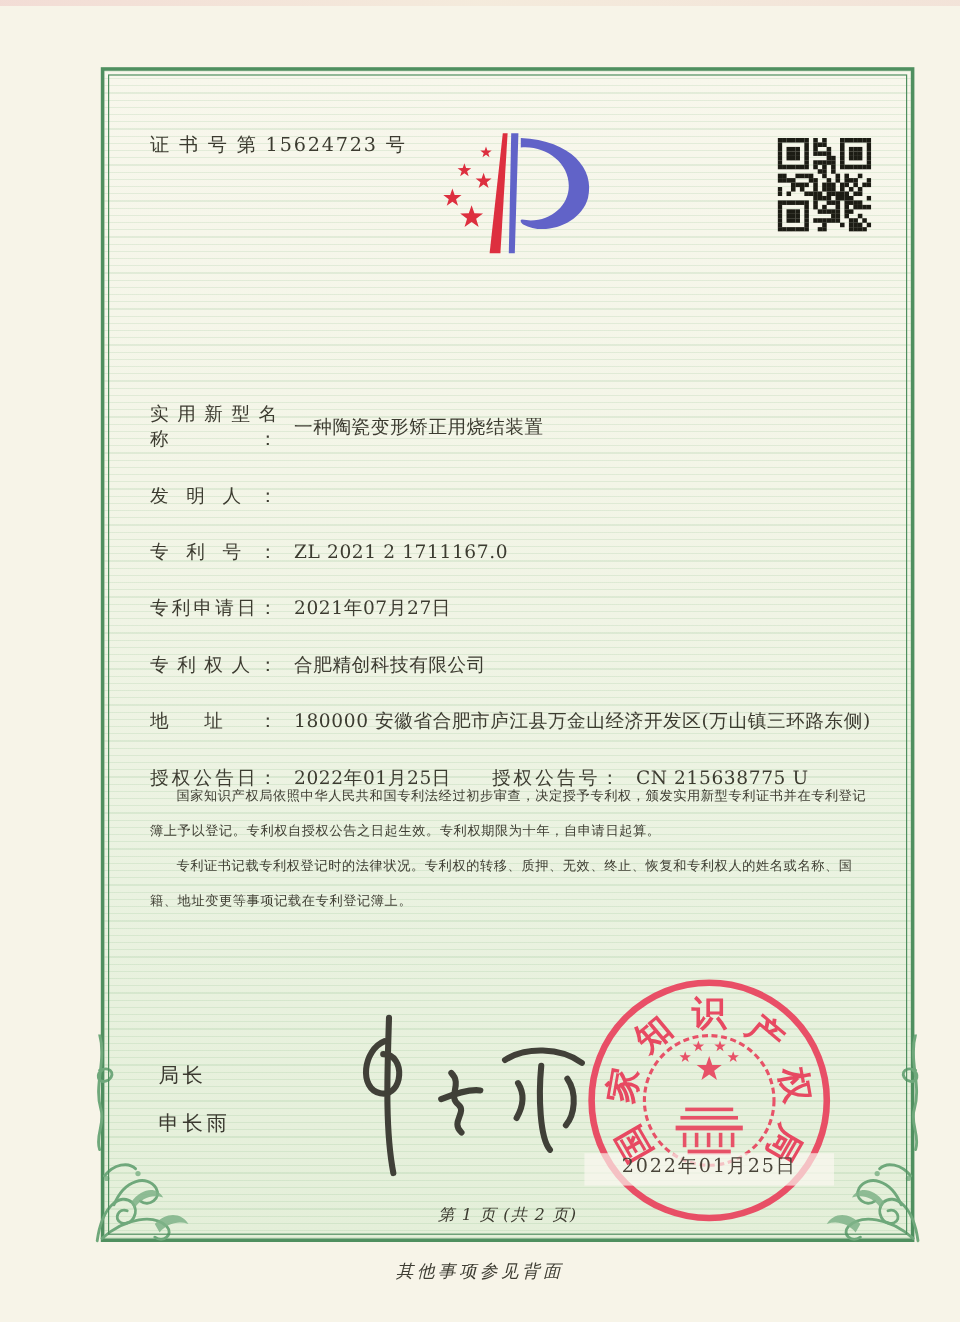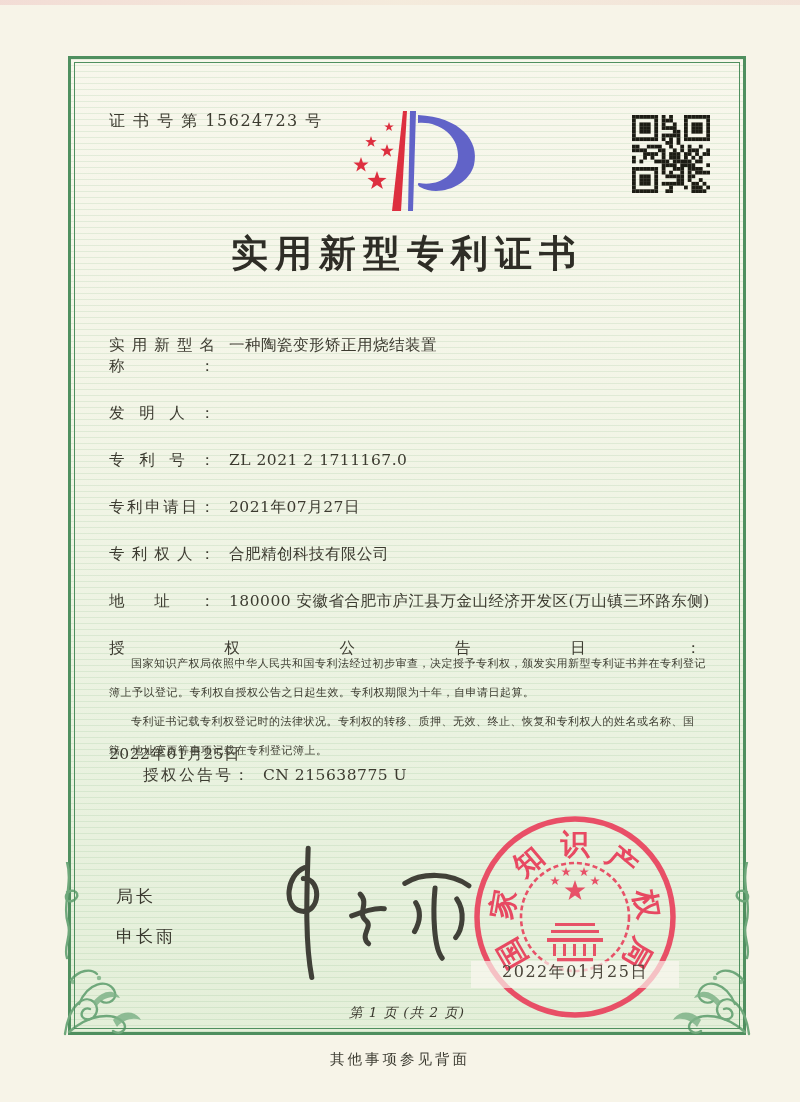--- a/index.html
+++ b/index.html
@@ -11,21 +11,21 @@
     font-family:"DejaVu Serif","Liberation Serif",serif;
     color:#3e3d33;
     overflow:hidden;
   }
   body::before { 
     content:""; position:absolute; top:0; left:0; right:0; height:5px;
     background:linear-gradient(90deg,#efc9c6,#f2e3d2,#efd5cc); opacity:.55;
   }
   
   .cert {
-    position:absolute; left:68px; top:56px; width:678px; height:979px;
+    position:absolute; left:84px; top:56px; width:678px; height:979px;
     border:3px solid #4f8f5f;
     background:
       repeating-linear-gradient(180deg, rgba(118,178,120,0.16) 0 1px, rgba(0,0,0,0) 1px 6px),
       linear-gradient(180deg,#f8f7ec 0%,#f3f5e7 35%,#eaf2e0 70%,#e4efd9 100%);
   }
   .cert::after {
     content:""; position:absolute; inset:3px; border:1px solid #4f8f5f; pointer-events:none;
   }
   .cert-no {
     position:absolute; top:52px; left:38px;
@@ -36,28 +36,28 @@
   
   .qr { position:absolute; top:56px; right:33px; width:78px; height:78px; }
   
   .title {
     position:absolute; top:170px; left:0; width:100%;
     text-align:center; font-size:37px; font-weight:700;
     letter-spacing:7px; color:#2e2d26;
   }
   
   .fields { position:absolute; top:276px; left:38px; right:28px; font-size:15.5px; }
-  .frow { display:flex; margin-bottom:26px; line-height:21px; }
+  .frow { display:flex; margin-bottom:26px; line-height:21px;align-items:center; }
   .flbl {
     flex:0 0 106px; margin-right:14px;
     text-align:justify; text-align-last:justify;
     color:#3c3b30;
   }
   .fval { flex:1; letter-spacing:0.5px; color:#3c3b30; }
-  .grant { margin-bottom:0;flex-direction:column; }
+  .grant { margin-bottom:0; }
   .grant .pair2 { margin-left:34px; display:flex; flex:0 0 auto; }
   .grant .fval { flex:0 0 auto; }
   
   .bodytext { position:absolute; top:590px; left:38px; right:26px; font-size:11px; line-height:29px; color:#3d3c31; }
   .bodytext p { text-indent:2em; letter-spacing:0.5px; }
   
   .officer { position:absolute; left:45px; top:826px; font-size:17px; color:#3a392f; }
   .officer div { margin-bottom:17px; letter-spacing:3px; }
   .sig { position:absolute; left:150px; top:782px; width:300px; height:145px; }
   
@@ -71,21 +71,21 @@
     position:absolute; bottom:10px; left:0; width:100%; text-align:center;
     font-size:13.5px; letter-spacing:1px; color:#3c3b30;font-style:italic;
   }
   
   .orn { position:absolute; width:104px; height:178px; bottom:-8px; pointer-events:none; }
   .orn-bl { left:-14px; }
   .orn-br { right:-14px; transform:scaleX(-1); }
   
   .footer-note {
     position:absolute; top:1050px; left:0; width:100%; text-align:center;
-    font-size:14.5px; letter-spacing:3px; color:#3e3d33; 
+    font-size:14.5px; letter-spacing:3px; color:#3e3d33; font-style:italic;
   }
 </style>
 </head>
 <body>
 
 <div class="cert">
 
   <div class="cert-no">证 书 号 第 15624723 号</div>
 
   <div class="logo">
@@ -335,21 +335,20 @@
       <rect x="5" y="20" width="1.02" height="1.02" fill="#1c1c14"></rect>
       <rect x="6" y="20" width="1.02" height="1.02" fill="#1c1c14"></rect>
       <rect x="9" y="20" width="1.02" height="1.02" fill="#1c1c14"></rect>
       <rect x="10" y="20" width="1.02" height="1.02" fill="#1c1c14"></rect>
       <rect x="16" y="20" width="1.02" height="1.02" fill="#1c1c14"></rect>
       <rect x="17" y="20" width="1.02" height="1.02" fill="#1c1c14"></rect>
       <rect x="18" y="20" width="1.02" height="1.02" fill="#1c1c14"></rect>
       <rect x="19" y="20" width="1.02" height="1.02" fill="#1c1c14"></rect>
     </svg>
 
-  <h1 class="title">实用新型专利证书</h1>
 
   <div class="fields">
     <div class="frow">
       <span class="flbl">实用新型名称：</span>
       <span class="fval">一种陶瓷变形矫正用烧结装置</span>
     </div>
     <div class="frow">
       <span class="flbl">发明人：</span>
     </div>
     <div class="frow">

